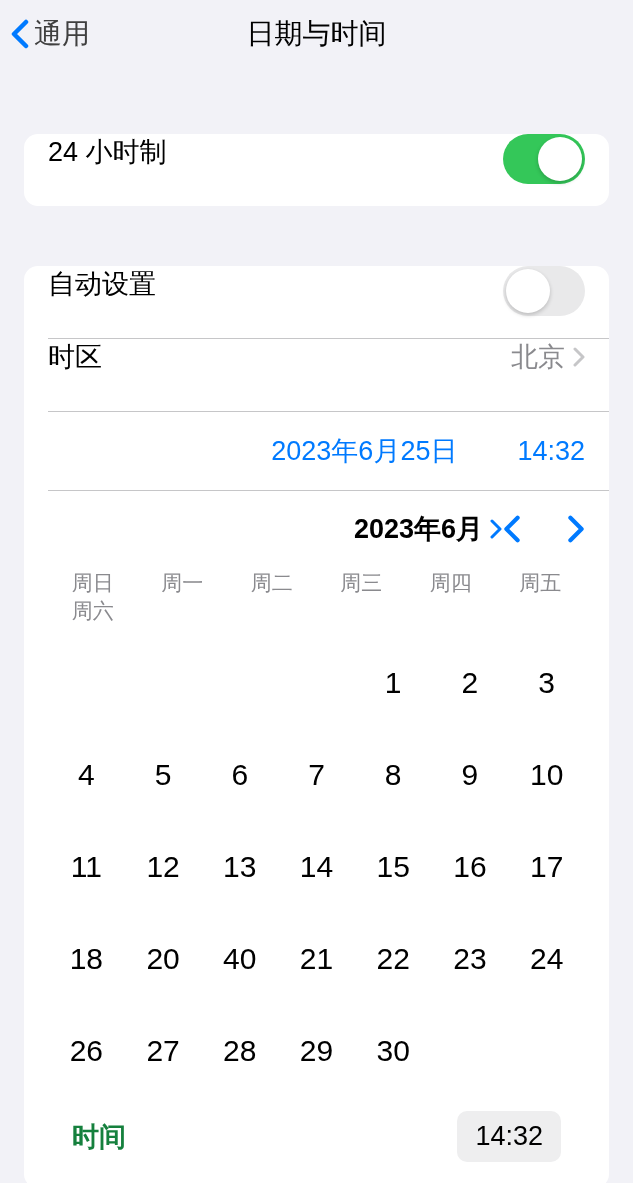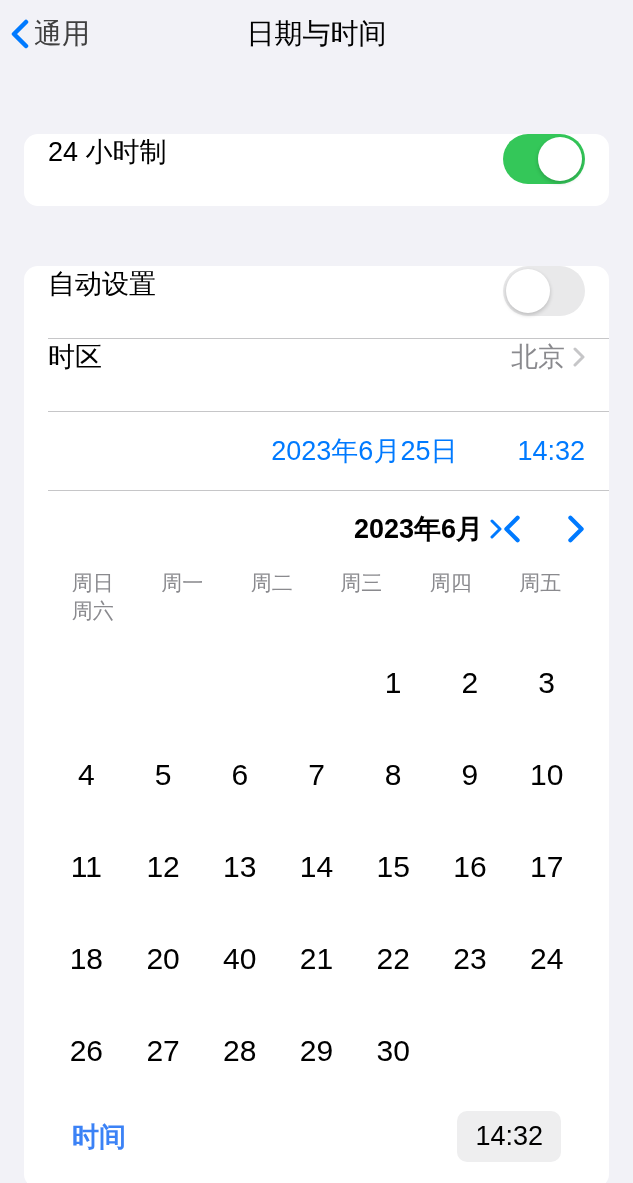--- a/index.html
+++ b/index.html
@@ -201,21 +201,21 @@
     }
     .time-row {
       display: flex;
       align-items: center;
       justify-content: space-between;
       padding: 12px 24px 18px 24px;
     }
     .time-label {
       font-size: 27px;
       font-weight: 600;
-      color: #3b82f6;
+      color: #15803d;
     }
     .time-pill {
       background: #eeeeef;
       border-radius: 10px;
       padding: 10px 18px;
       font-size: 27px;
       color: #000;
       cursor: pointer;
     }
     .footer-text {

